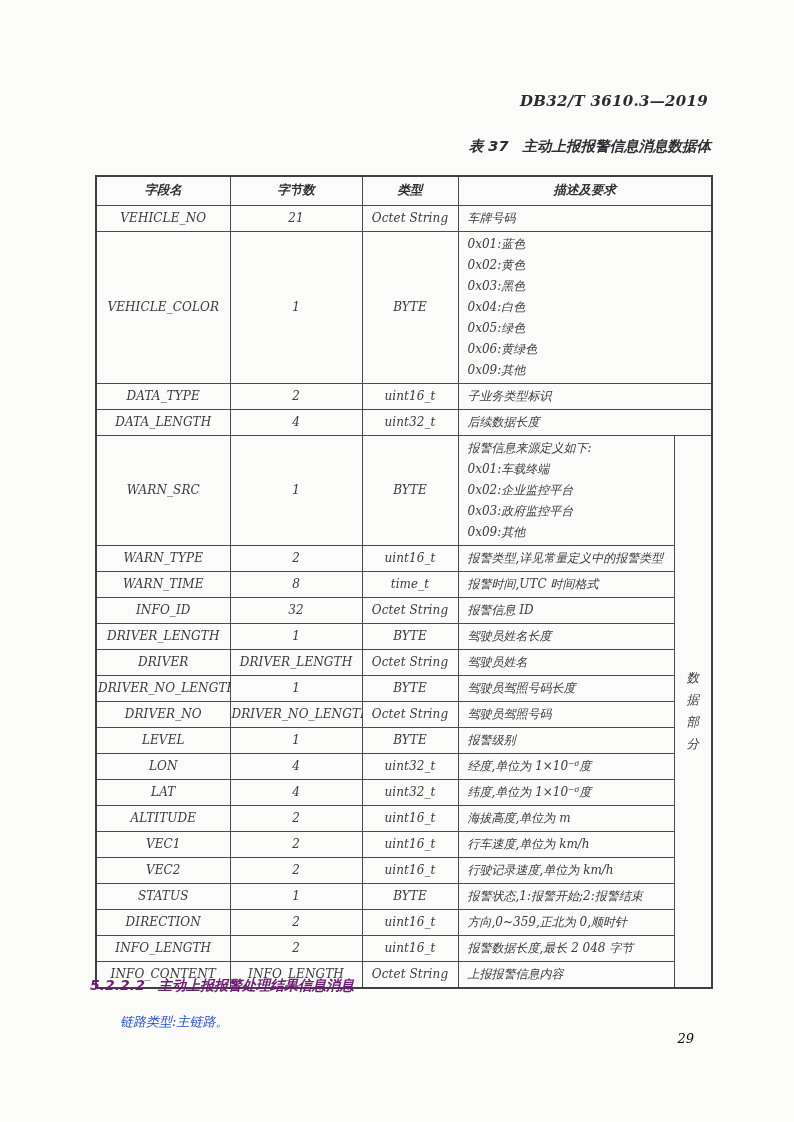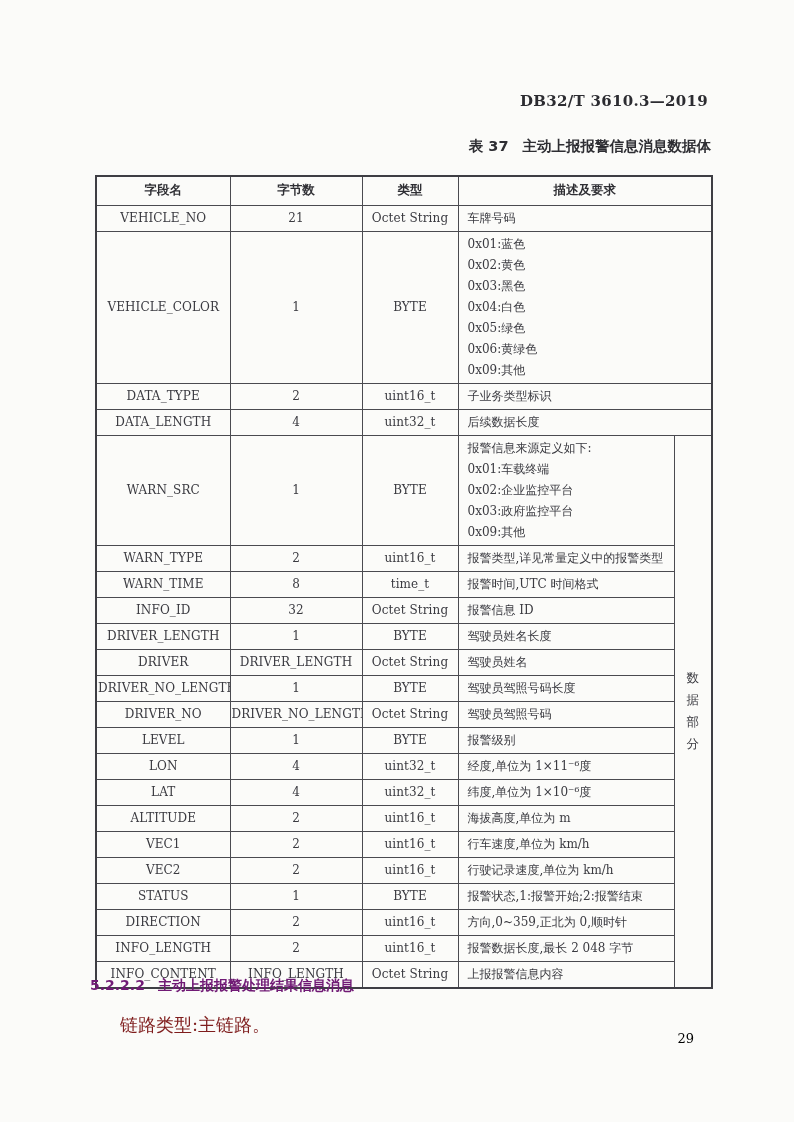--- a/index.html
+++ b/index.html
@@ -3,21 +3,21 @@
 <meta charset="utf-8">
 <style>
   html, body { margin:0; padding:0; }
   body {
     width:794px; height:1122px;
     background:#fbfbf9;
     font-family:"DejaVu Serif","Liberation Serif",serif;
     color:#35353a;
     overflow:hidden;
   }
-  .page { position:relative; width:794px; height:1122px; }
+  .page { position:relative; width:794px; height:1122px;font-style:italic; }
 
   .doc-number {
     position:absolute; top:92px; right:86px;
     font-weight:bold; font-size:15px; letter-spacing:.3px;
     color:#2c2c31;
   }
 
   .table-title {
     position:absolute; top:137px; left:95px; width:616px;
     text-align:right;
@@ -59,21 +59,21 @@
 
   .section-heading {
     position:absolute; top:977px; left:90px;
     font-family:"DejaVu Sans","Liberation Sans",sans-serif;
     font-weight:bold; font-size:14px; color:#701a75;
   }
   .section-heading .heading-text { margin-left:13px; }
 
   .body-paragraph {
     position:absolute; top:1013px; left:120px;
-    font-size:18px; color:#7f1d1d;
+    font-size:13px; color:#1d4ed8;
   }
 
   .page-number {
     position:absolute; top:1031px; right:100px;
     font-size:13px; color:#000000;
   }
 </style>
 </head>
 <body>
 
@@ -218,21 +218,21 @@
           <td class="cell-type">BYTE</td>
           <td class="cell-desc">
             <div class="desc-line">报警级别</div>
           </td>
         </tr>
         <tr>
           <td class="cell-field">LON</td>
           <td class="cell-bytes">4</td>
           <td class="cell-type">uint32_t</td>
           <td class="cell-desc">
-            <div class="desc-line">经度,单位为 1×11⁻⁶度</div>
+            <div class="desc-line">经度,单位为 1×10⁻⁶度</div>
           </td>
         </tr>
         <tr>
           <td class="cell-field">LAT</td>
           <td class="cell-bytes">4</td>
           <td class="cell-type">uint32_t</td>
           <td class="cell-desc">
             <div class="desc-line">纬度,单位为 1×10⁻⁶度</div>
           </td>
         </tr>

